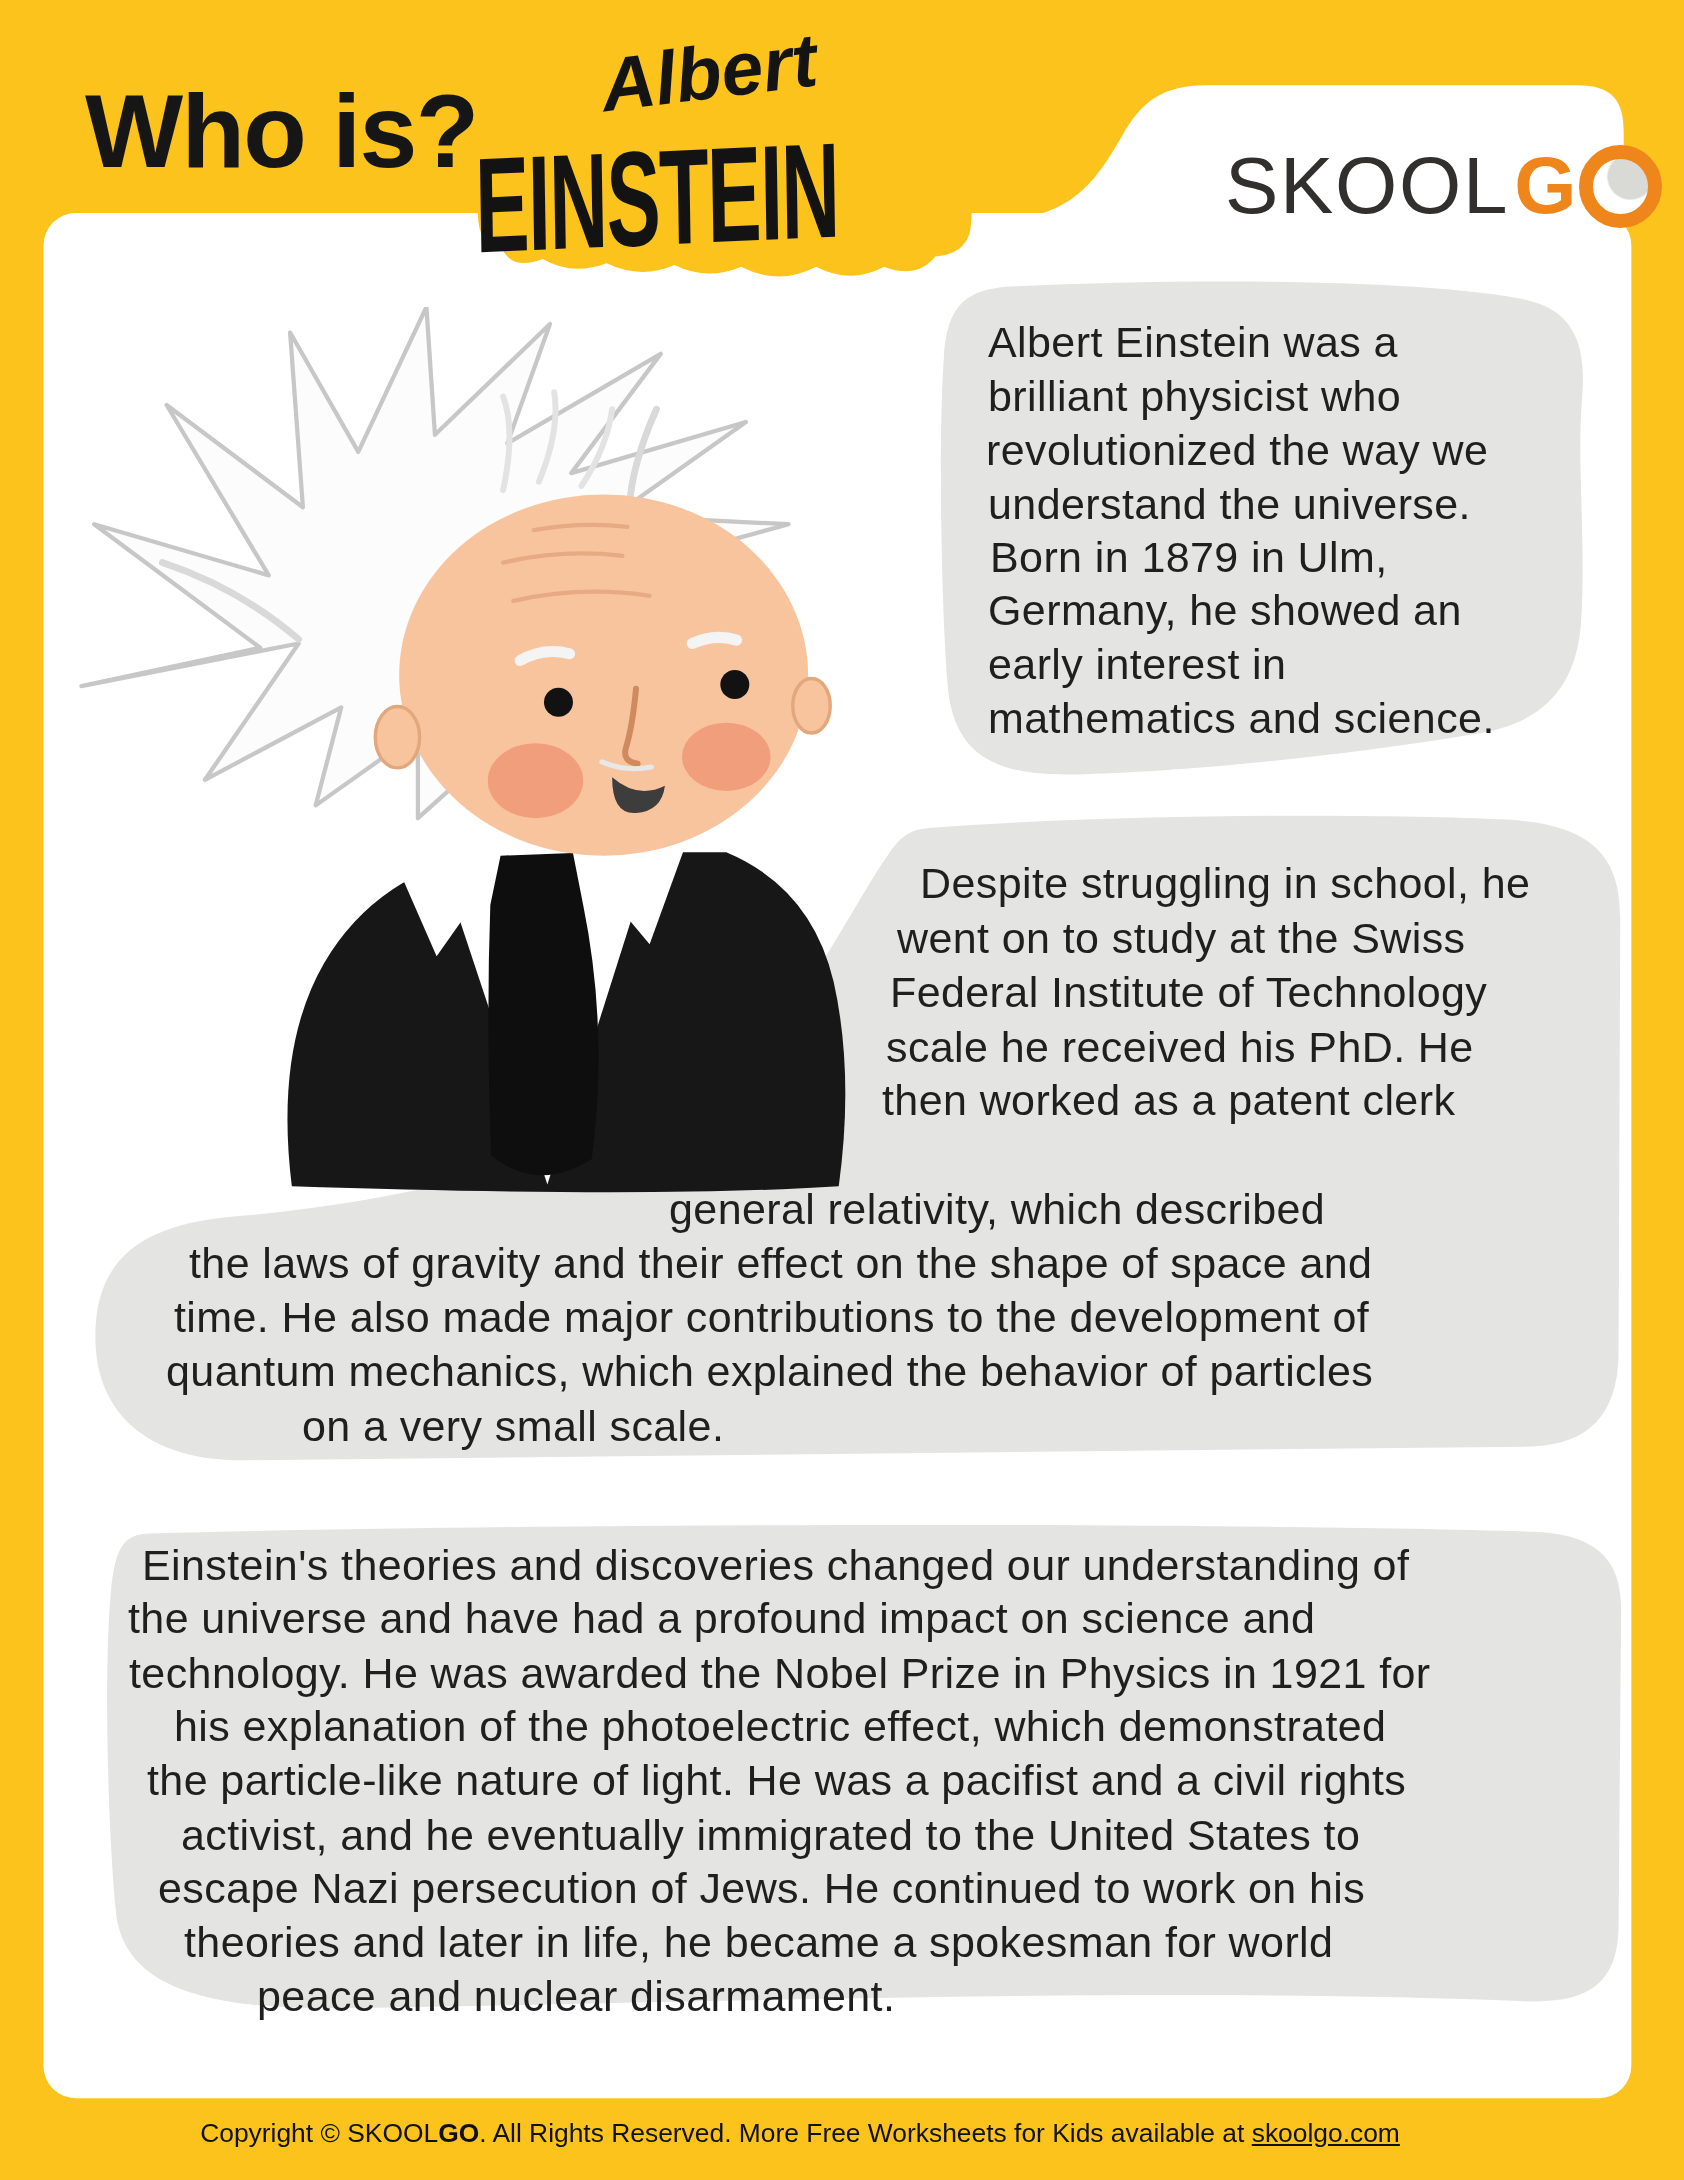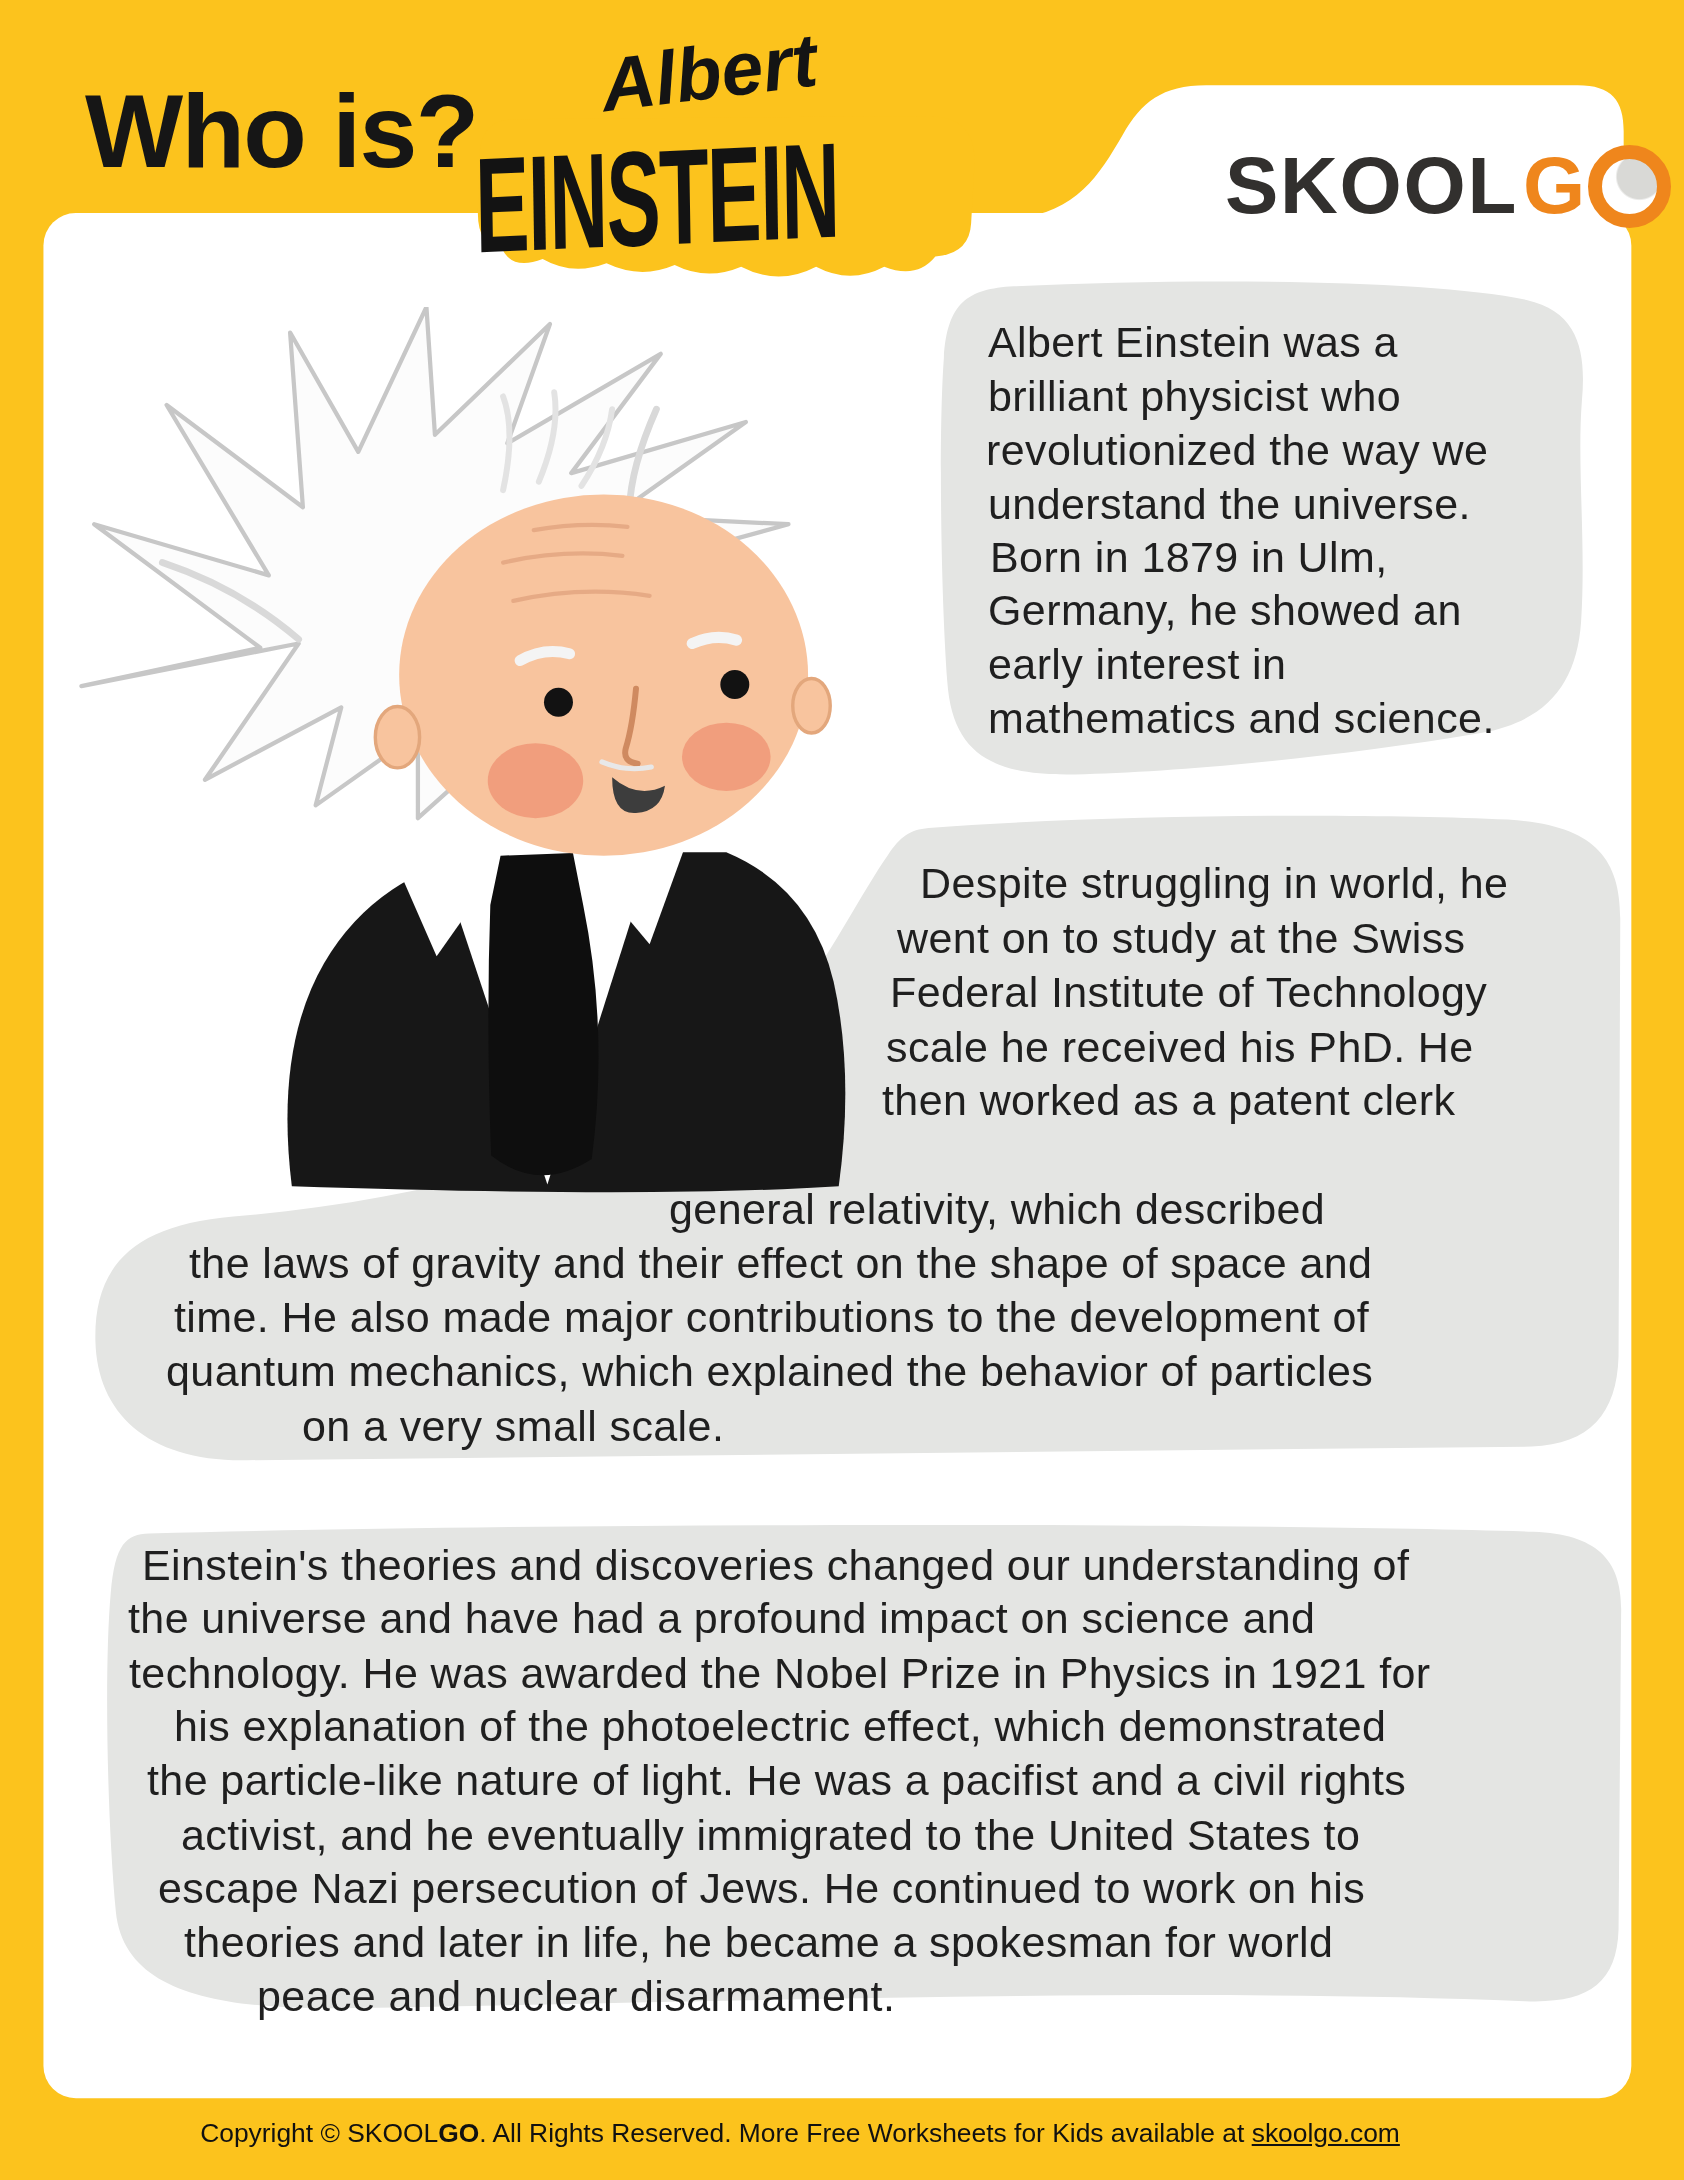--- a/index.html
+++ b/index.html
@@ -24,21 +24,21 @@
   .einstein{
     position:absolute;left:474px;top:129px;
     font-size:104px;font-weight:800;color:#131313;letter-spacing:-1.7px;
     transform:scale(0.78,1.30) rotate(-1.5deg);transform-origin:left top;
     white-space:nowrap;
   }
   .logo{
     position:absolute;left:1225px;top:140px;
     font-size:80px;white-space:nowrap;display:flex;align-items:center;
   }
-  .logo .skool{font-weight:700;color:#32302E;letter-spacing:1.7px;}
+  .logo .skool{font-weight:400;color:#32302E;letter-spacing:1.7px;}
   .logo .go-g{font-weight:700;color:#EF861C;margin-left:5.1px;letter-spacing:0;}
   .o-ring{
     display:inline-block;width:55px;height:55px;margin-left:2.6px;
     border:14.5px solid #EF861C;border-radius:50%;
     background:radial-gradient(circle at 68% 32%, #d9d9d6 0 22px, #ffffff 24px);
   }
   
   .line{
     position:absolute;
     font-size:43px;line-height:55px;color:#1F1F1F;
@@ -187,21 +187,21 @@
 
   <div class="line" style="left:988px;top:315px">Albert Einstein was a</div>
   <div class="line" style="left:988px;top:369px">brilliant physicist who</div>
   <div class="line" style="left:986px;top:423px">revolutionized the way we</div>
   <div class="line" style="left:988px;top:477px">understand the universe.</div>
   <div class="line" style="left:990px;top:530px">Born in 1879 in Ulm,</div>
   <div class="line" style="left:988px;top:583px">Germany, he showed an</div>
   <div class="line" style="left:988px;top:637px">early interest in</div>
   <div class="line" style="left:988px;top:691px">mathematics and science.</div>
 
-  <div class="line" style="left:920px;top:856px">Despite struggling in world, he</div>
+  <div class="line" style="left:920px;top:856px">Despite struggling in school, he</div>
   <div class="line" style="left:890px;top:965px">Federal Institute of Technology</div>
   <div class="line" style="left:897px;top:911px">went on to study at the Swiss</div>
   <div class="line" style="left:886px;top:1020px">scale he received his PhD. He</div>
   <div class="line" style="left:882px;top:1073px">then worked as a patent clerk</div>
   <div class="line" style="left:669px;top:1182px">general relativity, which described</div>
   <div class="line" style="left:189px;top:1236px">the laws of gravity and their effect on the shape of space and</div>
   <div class="line" style="left:174px;top:1290px">time. He also made major contributions to the development of</div>
   <div class="line" style="left:166px;top:1344px">quantum mechanics, which explained the behavior of particles</div>
   <div class="line" style="left:302px;top:1399px">on a very small scale.</div>
 

